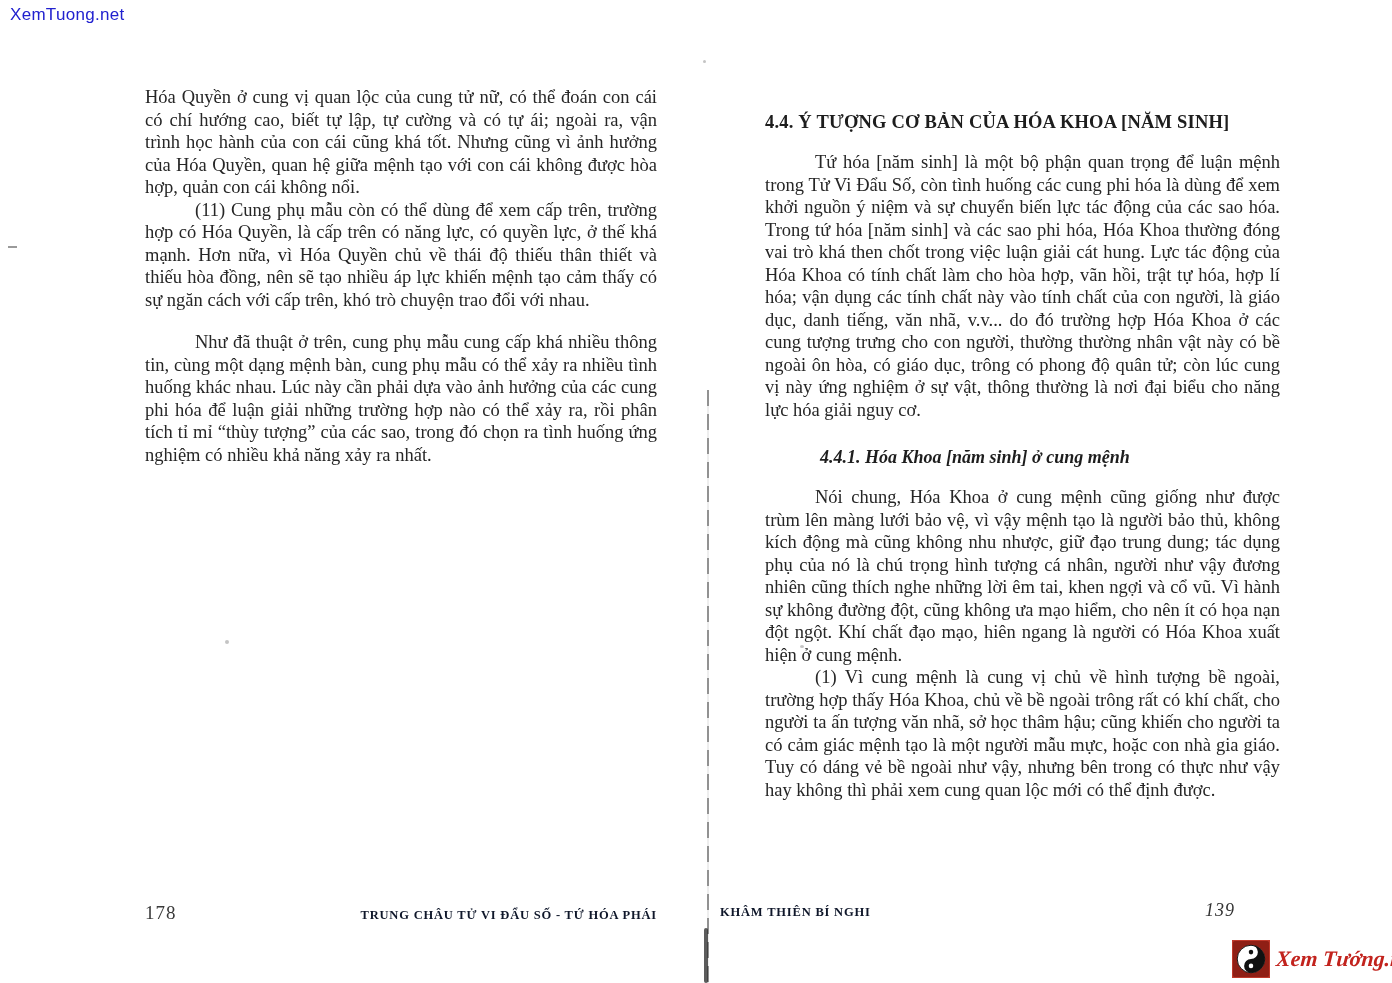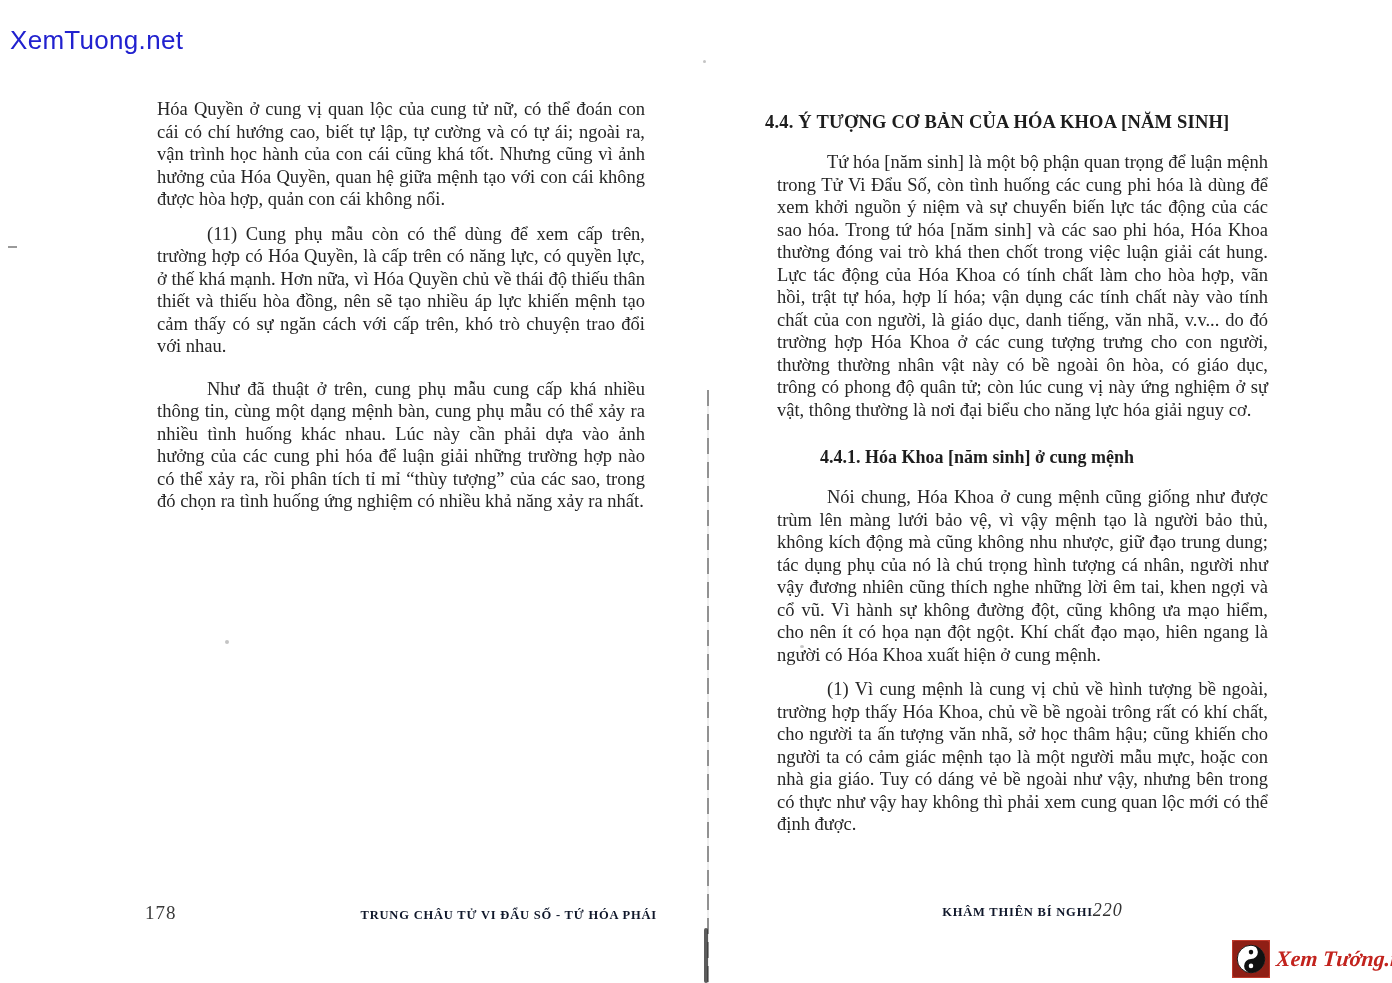--- a/index.html
+++ b/index.html
@@ -5,60 +5,60 @@
   html,body{margin:0;padding:0;}
   body{
     width:1392px;height:983px;position:relative;overflow:hidden;
     background:#ffffff;
     font-family:"Liberation Serif", serif;
   }
   
   .site-logo-top{
     position:absolute;left:10px;top:5px;
     font-family:"Liberation Sans", sans-serif;
-    font-size:26px;font-weight:500;color:#2121cf;letter-spacing:.3px;margin-top:20px;
+    font-size:17px;font-weight:500;color:#2121cf;letter-spacing:.3px;
   }
   .site-logo-bottom{
     position:absolute;left:1232px;top:938px;width:152px;height:42px;
     display:flex;align-items:center;gap:6px;
   }
   .yy-box{width:38px;height:38px;flex:0 0 auto;display:block;}
   .logo-script{
     font-family:"Liberation Serif", serif;
     font-style:italic;font-weight:bold;font-size:22px;color:#c2231d;
     white-space:nowrap;transform:skewX(-4deg);
   }
   
   .page-col{position:absolute;color:#242424;}
   .page-left {left:145px; top:86px; width:512px;}
   .page-right{left:765px; top:112px; width:515px;}
   .para{
     font-size:18.5px;line-height:22.5px;text-align:justify;
-    margin:12px;text-indent:50px;
+    margin:0;text-indent:50px;
     color:#262626;
   }
   .para.no-indent{text-indent:0;}
   .para.gap-before{margin-top:20px;}
   .sec-heading{
     font-size:18.5px;font-weight:bold;margin:0;color:#1d1d1d;
     letter-spacing:.2px;
   }
   .sub-heading{
-    font-size:18px;font-weight:bold;margin:26px 0 0 55px;color:#1d1d1d;
+    font-size:18px;font-weight:bold;margin:26px 0 0 55px;color:#1d1d1d;font-style:italic;
   }
   .intro-gap{margin-top:18px;}
   .body-gap{margin-top:18px;}
   
   .footer-left{
     position:absolute;left:145px;top:902px;width:512px;
     display:flex;justify-content:space-between;align-items:baseline;
   }
   .footer-right{
-    position:absolute;left:775px;top:900px;width:515px;
-    display:flex;justify-content:center;align-items:baseline;
+    position:absolute;left:720px;top:900px;width:515px;
+    display:flex;justify-content:space-between;align-items:baseline;
   }
   .page-num{font-size:19px;color:#3a3a3a;letter-spacing:1px;}
   .page-num.italic{font-style:italic;font-size:18px;color:#333;}
   .running-title{
     font-size:12.5px;font-weight:bold;color:#0f172a;letter-spacing:.8px;
   }
   
   .gutter-line{
     position:absolute;left:707px;top:390px;width:2px;height:593px;
     background:repeating-linear-gradient(
@@ -96,21 +96,21 @@
 <div class="page-col page-right">
   <h2 class="sec-heading">4.4. Ý TƯỢNG CƠ BẢN CỦA HÓA KHOA [NĂM SINH]</h2>
   <p class="para intro-gap">Tứ hóa [năm sinh] là một bộ phận quan trọng để luận mệnh trong Tử Vi Đẩu Số, còn tình huống các cung phi hóa là dùng để xem khởi nguồn ý niệm và sự chuyển biến lực tác động của các sao hóa. Trong tứ hóa [năm sinh] và các sao phi hóa, Hóa Khoa thường đóng vai trò khá then chốt trong việc luận giải cát hung. Lực tác động của Hóa Khoa có tính chất làm cho hòa hợp, vãn hồi, trật tự hóa, hợp lí hóa; vận dụng các tính chất này vào tính chất của con người, là giáo dục, danh tiếng, văn nhã, v.v... do đó trường hợp Hóa Khoa ở các cung tượng trưng cho con người, thường thường nhân vật này có bề ngoài ôn hòa, có giáo dục, trông có phong độ quân tử; còn lúc cung vị này ứng nghiệm ở sự vật, thông thường là nơi đại biểu cho năng lực hóa giải nguy cơ.</p>
   <h3 class="sub-heading">4.4.1. Hóa Khoa [năm sinh] ở cung mệnh</h3>
   <p class="para body-gap">Nói chung, Hóa Khoa ở cung mệnh cũng giống như được trùm lên màng lưới bảo vệ, vì vậy mệnh tạo là người bảo thủ, không kích động mà cũng không nhu nhược, giữ đạo trung dung; tác dụng phụ của nó là chú trọng hình tượng cá nhân, người như vậy đương nhiên cũng thích nghe những lời êm tai, khen ngợi và cổ vũ. Vì hành sự không đường đột, cũng không ưa mạo hiểm, cho nên ít có họa nạn đột ngột. Khí chất đạo mạo, hiên ngang là người có Hóa Khoa xuất hiện ở cung mệnh.</p>
   <p class="para">(1) Vì cung mệnh là cung vị chủ về hình tượng bề ngoài, trường hợp thấy Hóa Khoa, chủ về bề ngoài trông rất có khí chất, cho người ta ấn tượng văn nhã, sở học thâm hậu; cũng khiến cho người ta có cảm giác mệnh tạo là một người mẫu mực, hoặc con nhà gia giáo. Tuy có dáng vẻ bề ngoài như vậy, nhưng bên trong có thực như vậy hay không thì phải xem cung quan lộc mới có thể định được.</p>
 </div>
 
 <div class="footer-right">
   <span class="running-title">KHÂM THIÊN BÍ NGHI</span>
-  <span class="page-num italic">220</span>
+  <span class="page-num italic">139</span>
 </div>
 
 <div class="gutter-line"></div>
 <div class="gutter-dark"></div>
 <div class="margin-dash"></div>
 <div class="speck" style="left:703px;top:60px;width:3px;height:3px;"></div>
 <div class="speck" style="left:800px;top:645px;width:4px;height:3px;"></div>
 <div class="speck" style="left:225px;top:640px;width:4px;height:4px;"></div>
 
 <div class="site-logo-bottom">

